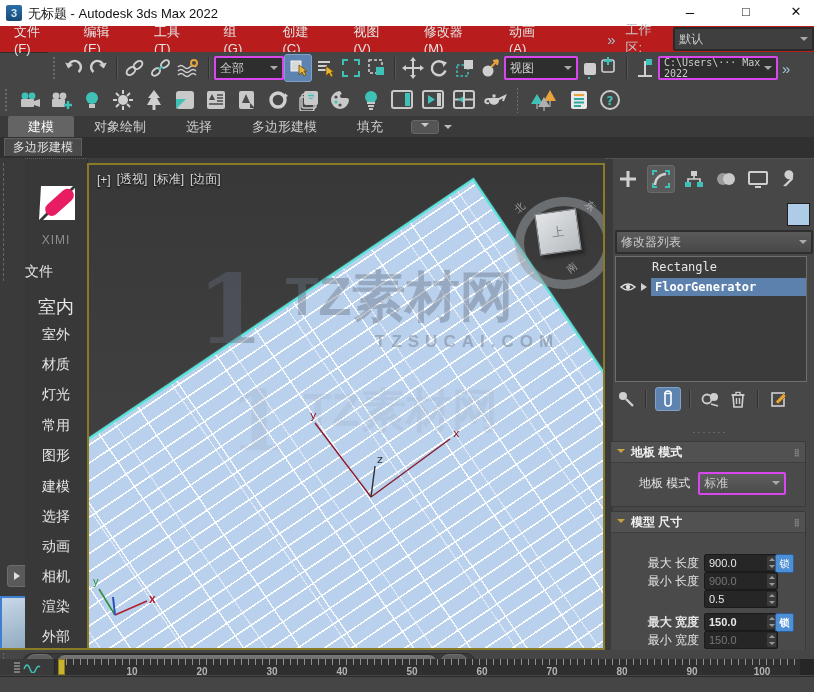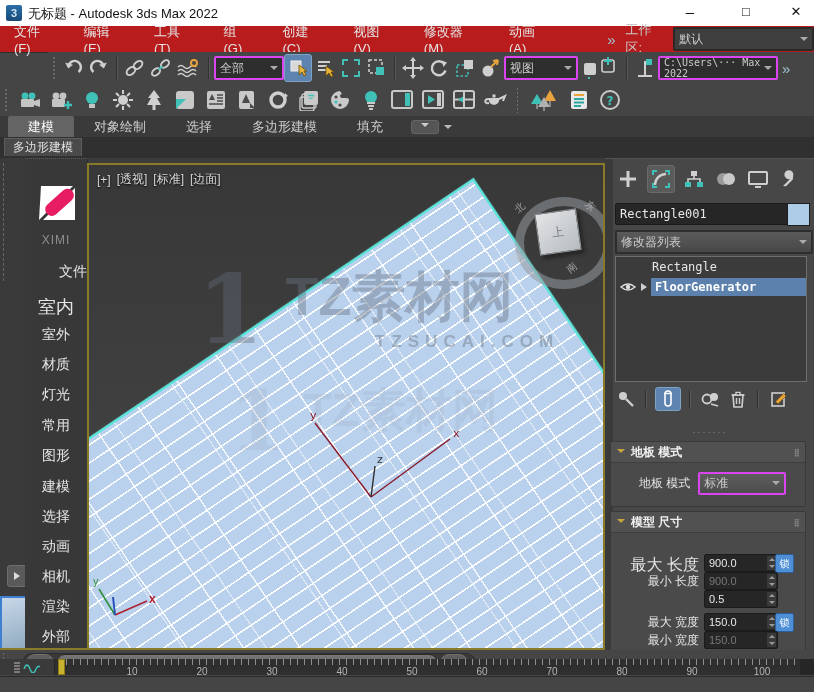--- a/index.html
+++ b/index.html
@@ -350,21 +350,21 @@
   <div class="r" style="left:25px;top:158px;width:62px;height:492px;background:#383838;border-right:1px solid #2c2c2c;border-top:1px dotted #5c5c5c;">
     <div class="r" style="left:14px;top:27px;width:36px;height:36px;">
       <svg width="36" height="36">
           <path d="M0 0 h36 v36 h-36z" fill="#383838"></path>
           <path d="M2 0 h32 l-34 34z" fill="#fff"></path>
           <path d="M36 2 v32 h-32z" fill="#fff"></path>
           <rect x="4" y="12" width="34" height="13" rx="6.5" transform="rotate(-42 18 18)" fill="#e81c63"></rect>
         </svg>
     </div>
     <div class="r" style="left:0;top:74px;width:62px;text-align:center;color:#8f8f8f;font-size:12px;letter-spacing:1px;">XIMI</div>
-    <div class="r" style="left:0;top:104px;width:62px;text-align:right;color:#e6e6e6;font-size:14px;">文件</div>
+    <div class="r" style="left:0;top:104px;width:62px;text-align:left;color:#e6e6e6;font-size:14px;">文件</div>
     <div class="r" style="left:0;top:136px;width:62px;text-align:center;color:#e6e6e6;font-size:18px;">室内</div>
     <div class="r" style="left:0;top:167px;width:62px;text-align:center;color:#e6e6e6;font-size:14px;">室外</div>
     <div class="r" style="left:0;top:197px;width:62px;text-align:center;color:#e6e6e6;font-size:14px;">材质</div>
     <div class="r" style="left:0;top:227px;width:62px;text-align:center;color:#e6e6e6;font-size:14px;">灯光</div>
     <div class="r" style="left:0;top:258px;width:62px;text-align:center;color:#e6e6e6;font-size:14px;">常用</div>
     <div class="r" style="left:0;top:288px;width:62px;text-align:center;color:#e6e6e6;font-size:14px;">图形</div>
     <div class="r" style="left:0;top:319px;width:62px;text-align:center;color:#e6e6e6;font-size:14px;">建模</div>
     <div class="r" style="left:0;top:349px;width:62px;text-align:center;color:#e6e6e6;font-size:14px;">选择</div>
     <div class="r" style="left:0;top:379px;width:62px;text-align:center;color:#e6e6e6;font-size:14px;">动画</div>
     <div class="r" style="left:0;top:409px;width:62px;text-align:center;color:#e6e6e6;font-size:14px;">相机</div>
@@ -464,23 +464,20 @@
             <path d="M8 18 h6" stroke="#cfcfcf" stroke-width="2"></path>
           </svg>
         </div>
       <div class="ico">
           <svg width="20" height="20">
             <path d="M3 17 l7-7 a4.5 4.5 0 1 1 3.2-3.2 l0 0 -0.4 3.6 -6.8 6.8z" fill="#cfcfcf"></path>
           </svg>
         </div>
     </div>
 
-    <div class="field" style="left:10px;top:44px;width:164px;height:20px;position:absolute;font-family:'DejaVu Sans Mono',monospace;font-size:12px;">
-        <span>Rectangle001</span>
-      </div>
     <div class="r" style="left:182px;top:44px;width:21px;height:21px;background:#aecbe8;border:1px solid #1f1f1f;"></div>
 
     <div class="dd" style="position:absolute;left:10px;top:71px;width:186px;height:20px;background:linear-gradient(#5a5a5a,#484848);border-color:#2e2e2e;">
       <span>修改器列表</span>
         <i class="car"></i>
     </div>
 
     <div class="r" style="left:10px;top:97px;width:190px;height:124px;background:#3b3b3b;border:1px solid #6e6e6e;">
       <div class="flex" style="height:20px;padding-left:36px;color:#e6e6e6;font-family:'DejaVu Sans Mono',monospace;font-size:12px;">
           <span>Rectangle</span>
@@ -554,21 +551,21 @@
     </div>
 
     <div class="rollout" style="top:352px;height:146px;">
       <div class="ro-head">
         <i class="ro-tri"></i>
         <span>模型 尺寸</span>
         <span class="grip">⣿</span>
       </div>
 
       <div class="r" style="left:0;top:42px;width:194px;height:18px;">
-        <span class="r" style="left:0;top:1px;width:88px;text-align:right;font-size:16px;color:#e4e4e4;">最大 长度</span>
+        <span class="r" style="left:0;top:1px;width:88px;text-align:right;font-size:12px;color:#e4e4e4;">最大 长度</span>
         <div class="field" style="position:absolute;left:93px;top:0;width:64px;height:16px;">
             <span>900.0</span>
             <div class="spin">
               <i class="up"></i>
               <i class="dn"></i>
             </div>
           </div>
         <div class="lockbtn r" style="left:164px;top:0px;">
             <span>锁</span>
           </div>
@@ -589,21 +586,21 @@
         <span class="r" style="left:0;top:1px;width:88px;text-align:right;font-size:12px;color:#e4e4e4;padding-left:40px;">分布%</span>
         <div class="field" style="position:absolute;left:93px;top:0;width:64px;height:16px;">
             <span>0.5</span>
             <div class="spin">
               <i class="up"></i>
               <i class="dn"></i>
             </div>
           </div>
       </div>
 
-      <div class="r" style="left:0;top:101px;width:194px;height:18px;">
+      <div class="r" style="left:0;top:101px;width:194px;height:18px;font-weight:bold;">
         <span class="r" style="left:0;top:1px;width:88px;text-align:right;font-size:12px;color:#e4e4e4;">最大 宽度</span>
         <div class="field" style="position:absolute;left:93px;top:0;width:64px;height:16px;">
             <span>150.0</span>
             <div class="spin">
               <i class="up"></i>
               <i class="dn"></i>
             </div>
           </div>
         <div class="lockbtn r" style="left:164px;top:0px;">
             <span>锁</span>
@@ -627,21 +624,21 @@
   <div class="r" style="left:0;top:650px;width:814px;height:26px;background:#464646;border-bottom:1px solid #2a2a2a;">
     <div class="r" style="left:2px;top:2px;width:3px;height:22px;background-image:radial-gradient(#6a6a6a 35%,transparent 40%);background-size:3px 4px;"></div>
     <div class="r" style="left:22px;top:3px;width:452px;height:20px;background:#3a3a3a;border:1px solid #2d2d2d;border-radius:10px;"></div>
     <div class="r flex" style="left:26px;top:4px;width:26px;height:18px;background:#5e5e5e;border:1px solid #707070;border-radius:9px;justify-content:center;color:#e8e8e8;font-size:14px;line-height:16px;">‹</div>
     <div class="r flex" style="left:56px;top:4px;width:380px;height:18px;background:linear-gradient(#767676,#5c5c5c);border:1px solid #2c2c2c;border-radius:9px;justify-content:center;color:#f2f2f2;font-size:12px;">
         <span>0 / 100</span>
       </div>
     <div class="r flex" style="left:440px;top:4px;width:26px;height:18px;background:#5e5e5e;border:1px solid #707070;border-radius:9px;justify-content:center;color:#e8e8e8;font-size:14px;line-height:16px;">›</div>
   </div>
 
-  <div class="r" style="left:0;top:659px;width:814px;height:16px;background:#2f2f2f;overflow:hidden;">
+  <div class="r" style="left:0;top:659px;width:814px;height:16px;background:#2f2f2f;overflow:hidden;font-weight:bold;">
     <div class="r flex" style="left:0;top:0;width:54px;height:16px;background:#3a3a3a;border-right:1px solid #242424;justify-content:center;">
       <svg width="30" height="12">
           <path d="M2 2 h6 M2 5 h6 M2 8 h6 M2 11 h6" stroke="#bdbdbd" stroke-width="1.2"></path>
           <path d="M12 8 q3 -8 6 0 t6 0 q2 -4 4 -2" fill="none" stroke="#3fc1b7" stroke-width="1.4"></path>
         </svg>
     </div>
     <div class="r" style="left:54px;top:0;width:746px;height:16px;
         background-image:repeating-linear-gradient(90deg,#8f8f8f 0 1px,transparent 1px 7px);
         background-size:100% 6px;background-repeat:no-repeat;background-position:5px 0;">
       <div class="r" style="left:4px;top:0;width:7px;height:16px;background:#c8b431;border:1px solid #8f7d14;box-sizing:border-box;"></div>

